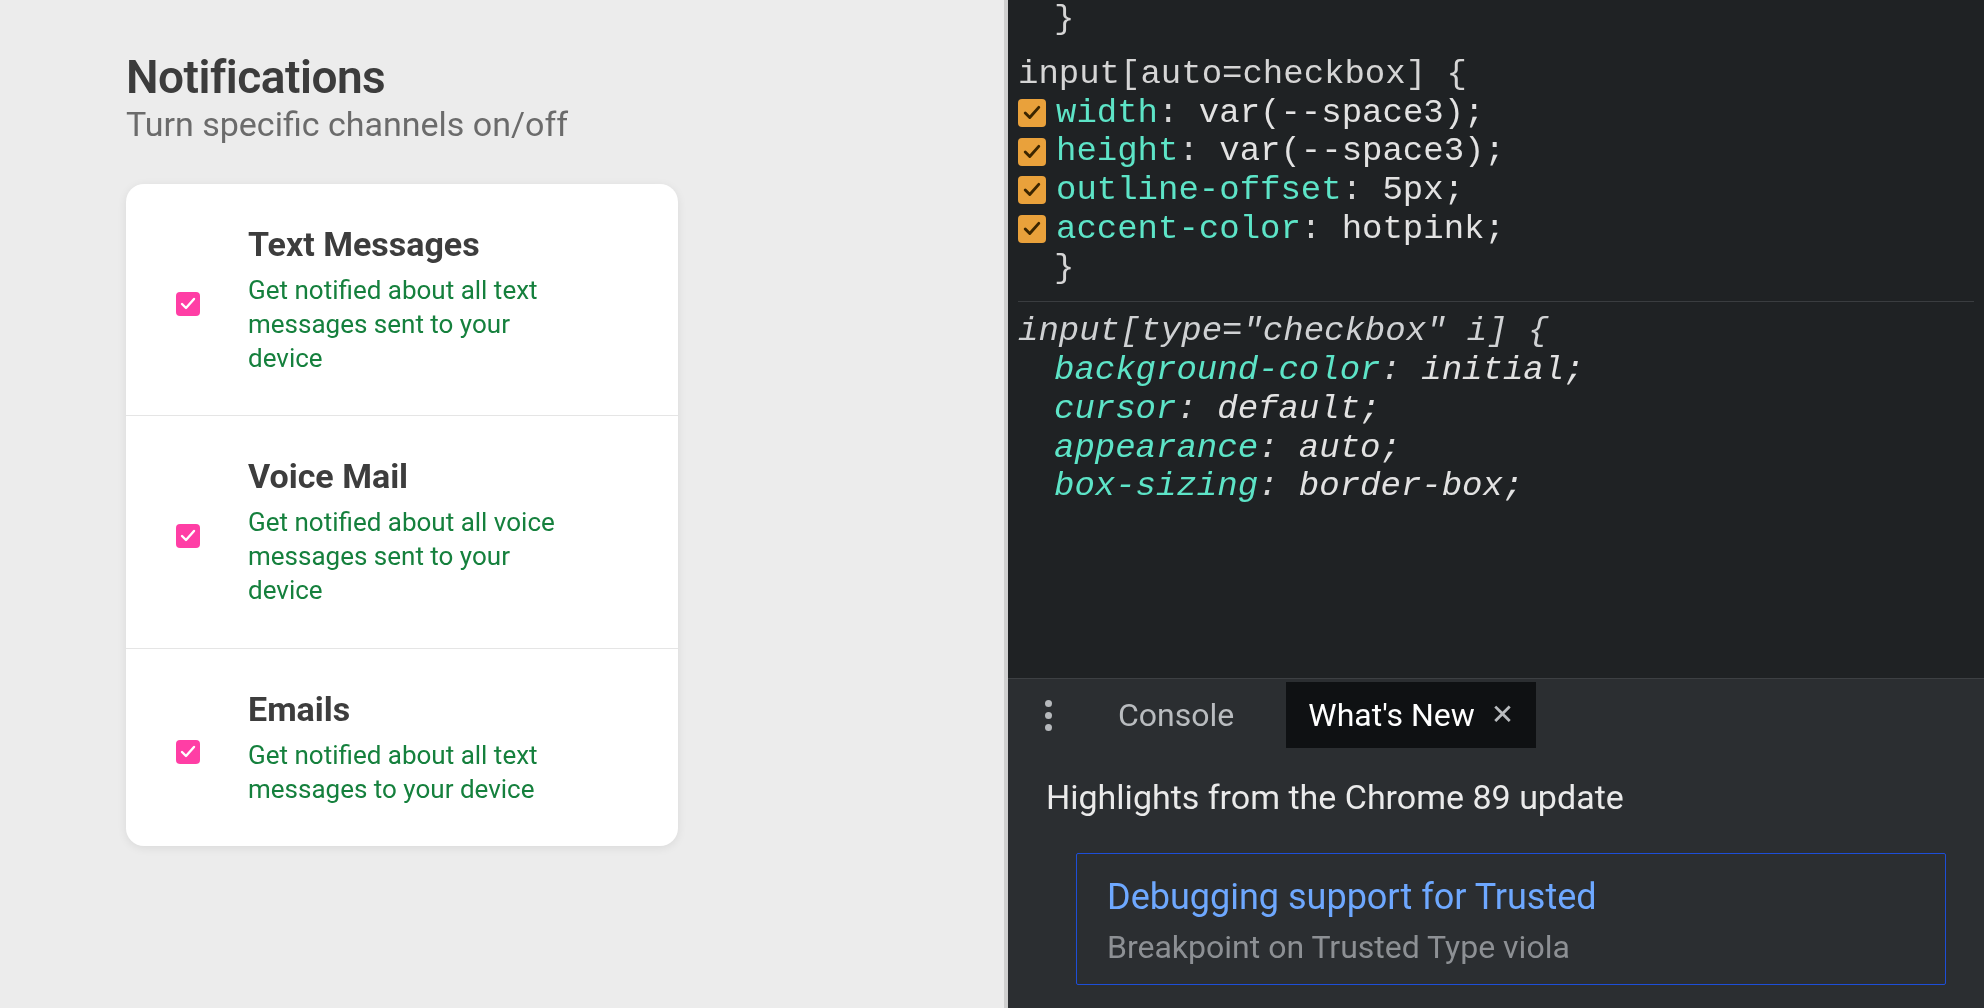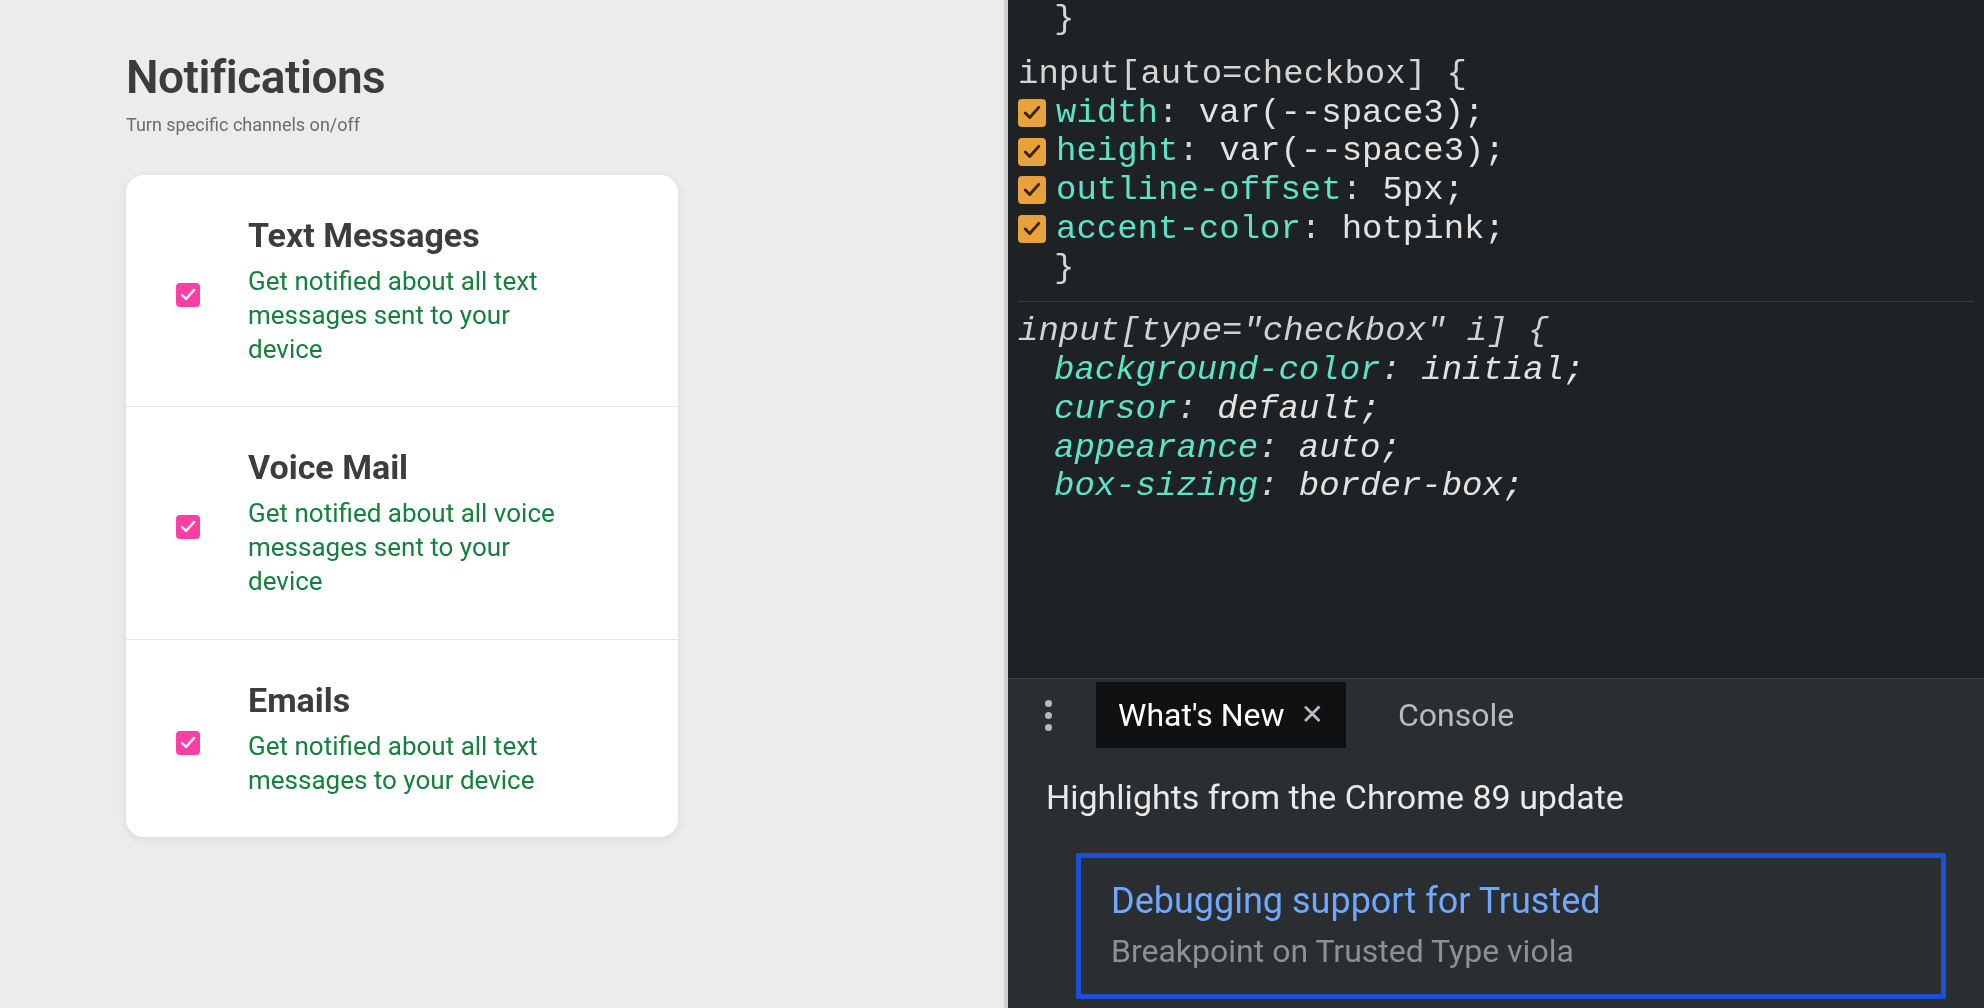--- a/index.html
+++ b/index.html
@@ -16,23 +16,22 @@
     border-right: 4px solid #cfcfcf;
   }
   .page-inner { position: absolute; left: 126px; top: 50px; width: 580px; }
   .page-title {
     font-size: 46px;
     font-weight: 600;
     color: #3c3c3c;
     letter-spacing: -0.5px;
   }
   .page-subtitle {
-    font-size: 18px;
+    font-size: 34px;
     color: #6b6b6b;
-    margin-top: 10px;
   }
   .card {
     margin-top: 40px;
     width: 552px;
     background: #ffffff;
     border-radius: 18px;
     box-shadow: 0 2px 10px rgba(0,0,0,0.08);
     overflow: hidden;
   }
   .row {
@@ -139,23 +138,23 @@
     padding: 26px 38px;
     font-family: -apple-system, BlinkMacSystemFont, "Segoe UI", Roboto, sans-serif;
   }
   .drawer-headline {
     font-size: 34px;
     color: #eaeaea;
   }
   .highlight-card {
     margin-top: 36px;
     margin-left: 30px;
-    border: 5px solid #1d4ed8;
+    border: 1px solid #1d4ed8;
     border-radius: 2px;
-    padding: 22px 30px 24px 30px;
+    padding: 22px 30px 18px 30px;
   }
   .hl-title { font-size: 36px; color: #6ea8ff; }
   .hl-sub { font-size: 32px; color: #8d9094; margin-top: 10px; }
 </style>
 </head>
 <body>
 
 <div class="root">
 
   <div class="page-pane">
@@ -295,25 +294,25 @@
       </div>
     </div>
 
     <div class="drawer">
       <div class="drawer-tabs">
         <div class="kebab">
             <span></span>
             <span></span>
             <span></span>
           </div>
+        <div class="tab">Console</div>
         <div class="tab active">
           <span>What's New</span>
           <span class="tab-close">✕</span>
         </div>
-        <div class="tab">Console</div>
       </div>
       <div class="drawer-body">
         <div class="drawer-headline">Highlights from the Chrome 89 update</div>
         <div class="highlight-card">
           <div class="hl-title">Debugging support for Trusted</div>
           <div class="hl-sub">Breakpoint on Trusted Type viola</div>
         </div>
       </div>
     </div>
 

